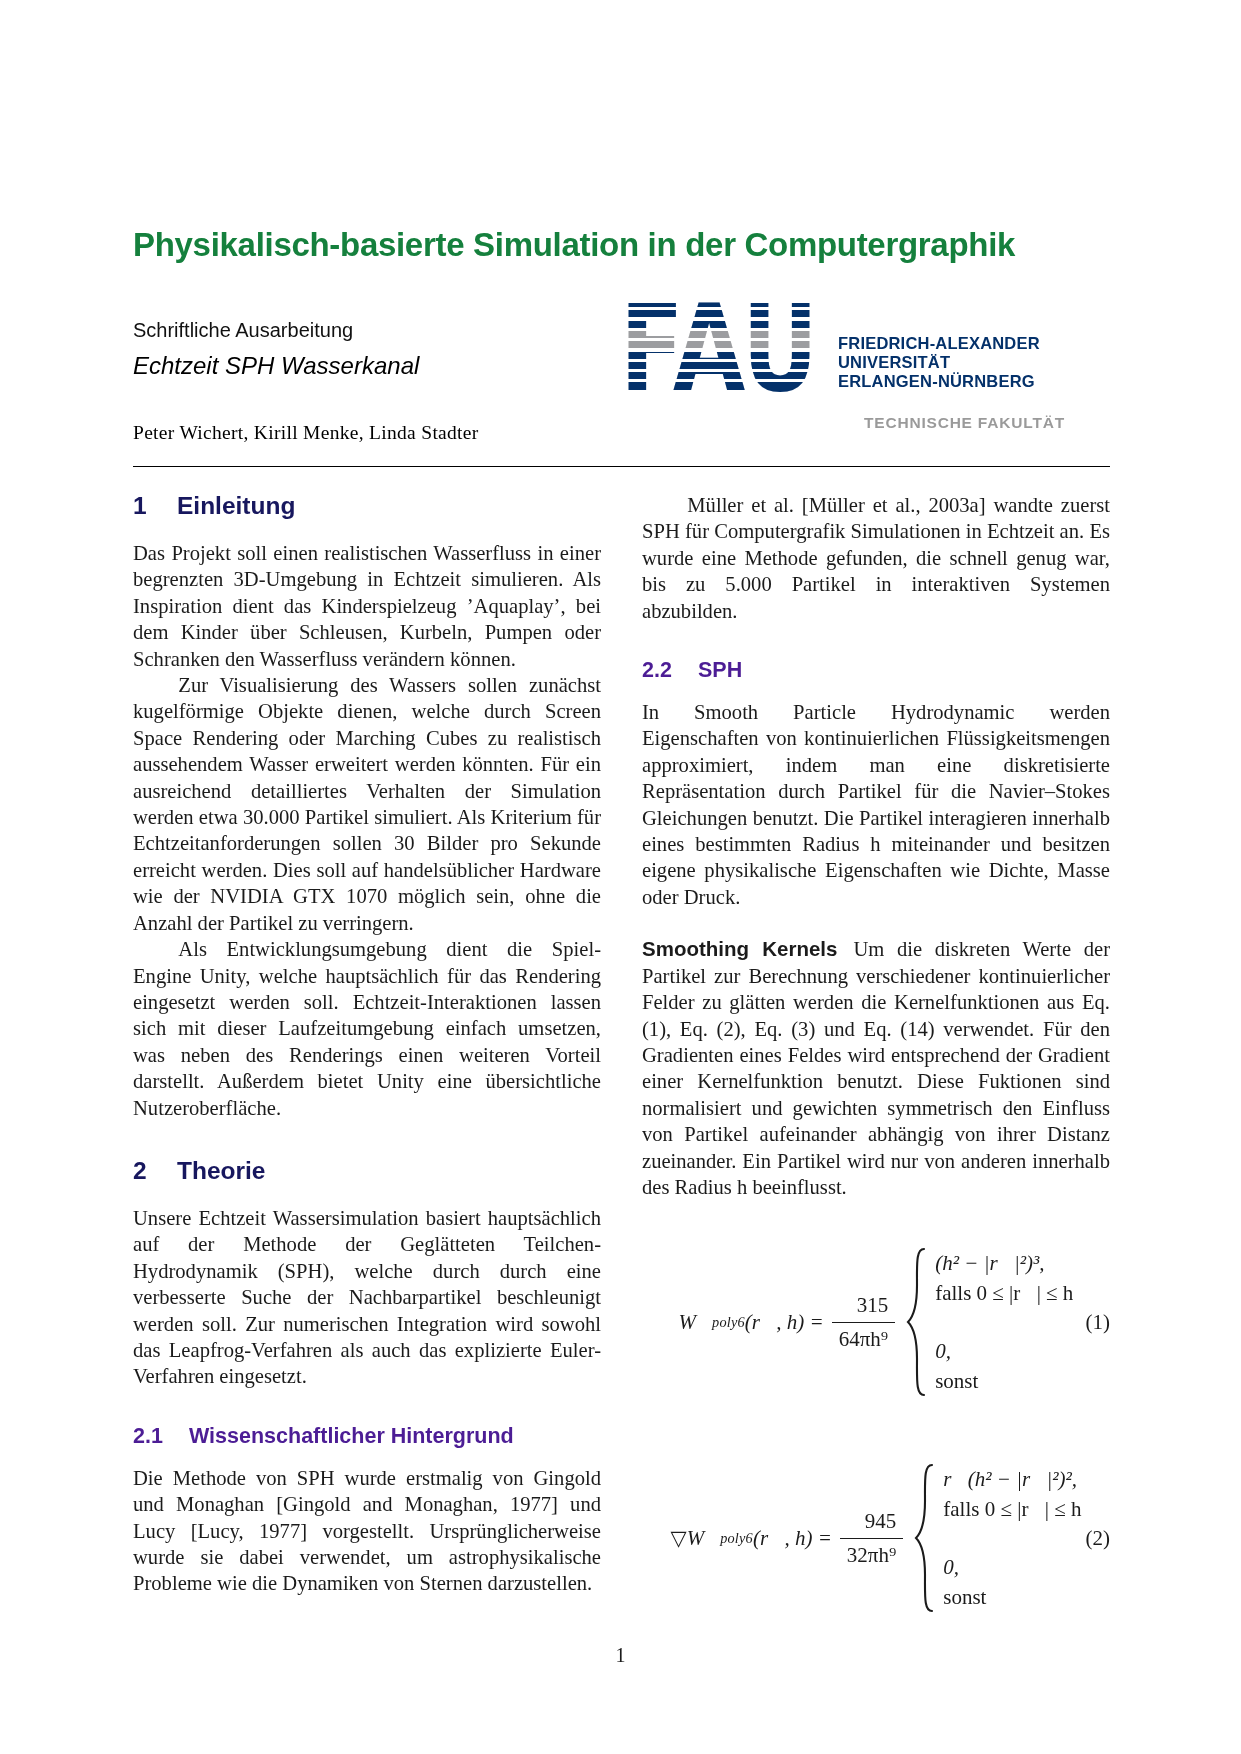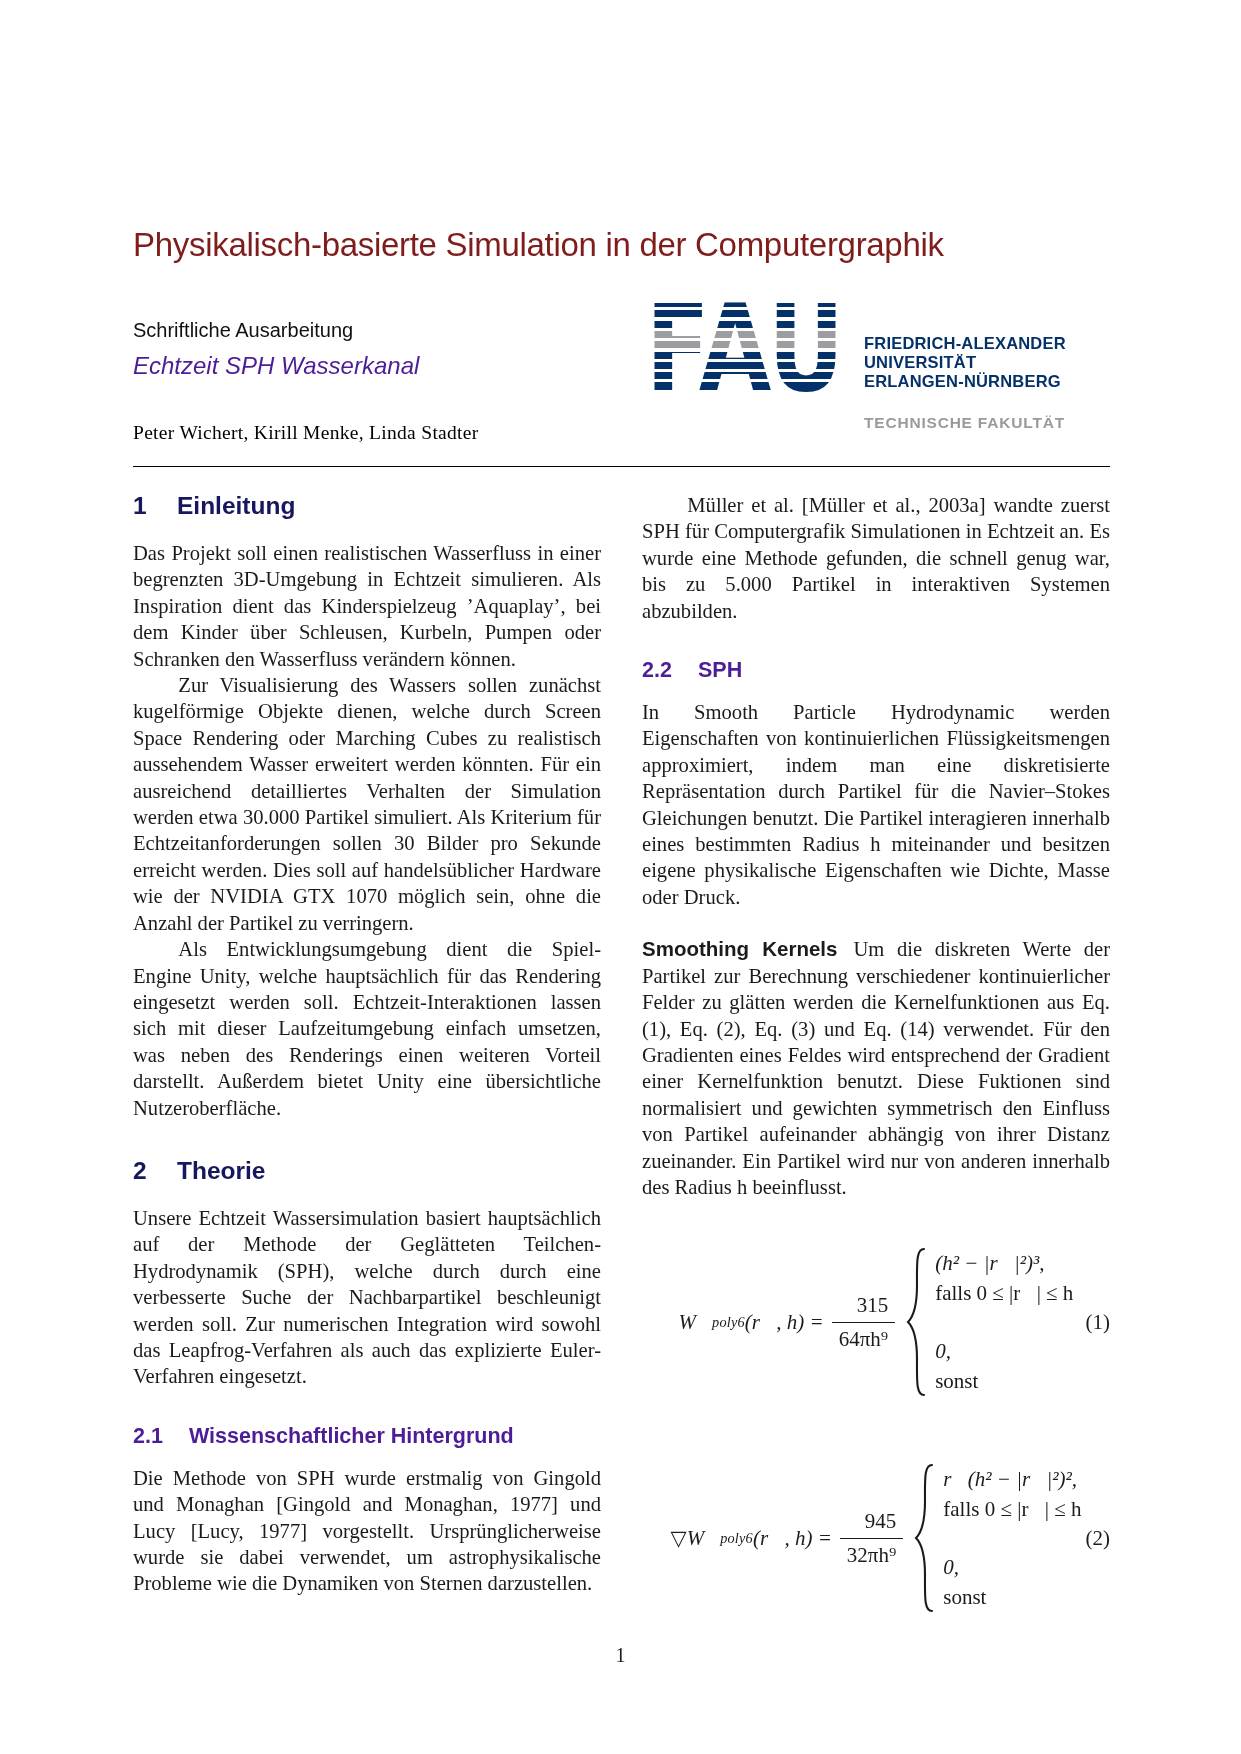--- a/index.html
+++ b/index.html
@@ -8,42 +8,42 @@
     width:1241px;height:1754px;
     background:#ffffff;
     font-family:"Liberation Serif","DejaVu Serif",serif;
     color:#1b1b1b;
     overflow:hidden;
   }
   
   .doc-title{
     position:absolute;left:133px;top:226px;width:990px;
     font-family:"Liberation Sans","DejaVu Sans",sans-serif;
-    font-weight:normal;font-size:33px;letter-spacing:-0.3px;color:#7f1d1d;
+    font-weight:bold;font-size:33px;letter-spacing:-0.3px;color:#15803d;
   }
   .doc-subtitle{
     position:absolute;left:133px;top:283px;
     font-family:"Liberation Sans","DejaVu Sans",sans-serif;
     font-size:20px;color:#111;margin-top:36px;
   }
   .doc-subject{
     position:absolute;left:133px;top:352px;
     font-family:"Liberation Sans","DejaVu Sans",sans-serif;
-    font-style:italic;font-size:24px;color:#4c1d95;
+    font-style:italic;font-size:24px;color:#000000;
   }
   .doc-authors{
     position:absolute;left:133px;top:422px;
     font-weight:normal;font-size:19.5px;letter-spacing:0.3px;color:#000;
   }
   .header-rule{
     position:absolute;left:133px;top:466px;width:977px;height:0;
     border-top:1.6px solid #000;
   }
   
-  .logo-block{position:absolute;left:646px;top:300px;display:flex;align-items:flex-end;}
+  .logo-block{position:absolute;left:620px;top:300px;display:flex;align-items:flex-end;}
   .logo-letters{display:block;}
   .stripe-navy{fill:#04316A;}
   .stripe-gray{fill:#9C9DA0;}
   .wordmark{
     margin-left:18px;margin-bottom:1px;
     font-family:"Liberation Sans","DejaVu Sans",sans-serif;
     font-weight:bold;font-size:16.5px;line-height:19px;
     letter-spacing:0.2px;color:#04316A;white-space:nowrap;
   }
   .faculty{

